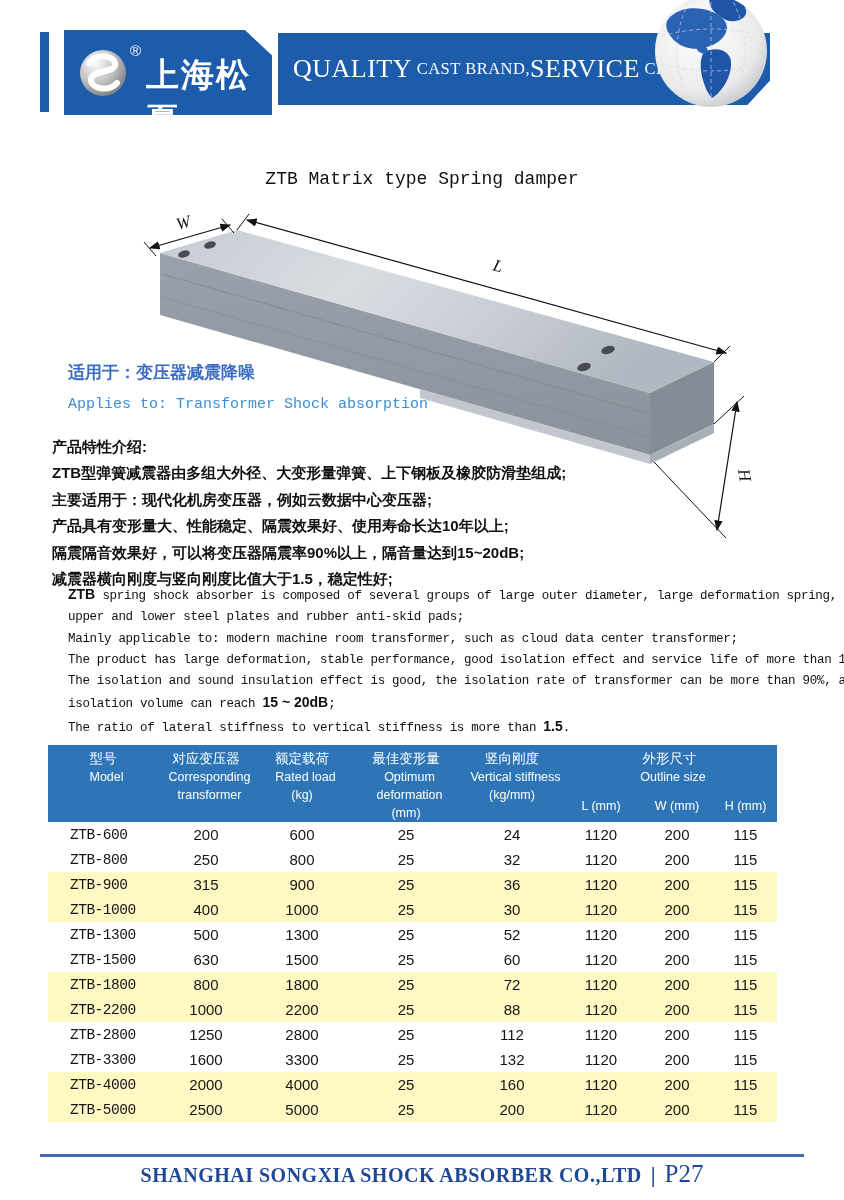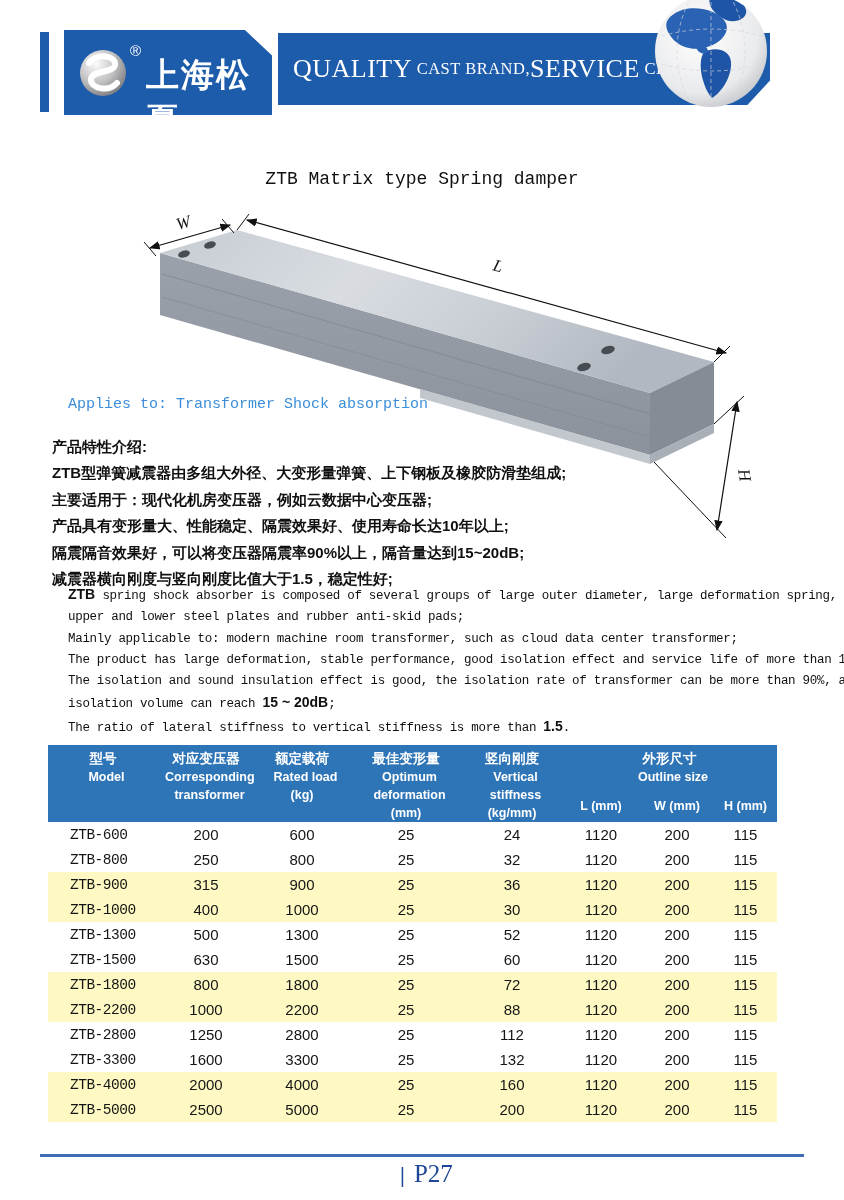--- a/index.html
+++ b/index.html
@@ -40,21 +40,21 @@
   .features-cn{position:absolute;left:52px;top:434px;font-size:15px;font-weight:bold;color:#101010;}
   .features-cn .cn-line{line-height:26.4px;white-space:nowrap;}
   .features-cn .cn-head{line-height:26.4px;}
   .features-en{position:absolute;left:68px;top:584px;font-size:12.5px;letter-spacing:-0.3px;color:#101010;}
   .features-en .en-line{line-height:21.3px;white-space:nowrap;}
   .features-en .b{font-family:"Liberation Sans","DejaVu Sans",sans-serif;font-weight:bold;font-size:14px;letter-spacing:0;}
 
   
   .spec-table{position:absolute;left:48px;top:745px;width:729px;border-collapse:collapse;table-layout:fixed;}
   .spec-table thead tr{background:#2e75b8;}
-  .spec-table th{color:#fff;font-weight:bold;padding:0;vertical-align:top;margin-left:48px;}
+  .spec-table th{color:#fff;font-weight:normal;padding:0;vertical-align:top;margin-left:48px;}
   .spec-table .h-cn{font-size:13.5px;line-height:19px;padding-top:4px;}
   .spec-table .h-en{font-size:12.5px;line-height:18px;padding-left:7px;}
   .spec-table .h-unit{font-size:12.5px;line-height:18px;}
   .spec-table tr.sub th{vertical-align:top;}
   .spec-table td{height:25px;text-align:center;font-size:15px;color:#151515;padding:0;}
   .spec-table td.model{text-align:left;padding-left:22px;
         font-family:"Liberation Mono","DejaVu Sans Mono",monospace;font-size:14.5px;letter-spacing:-0.5px;}
   .spec-table tr.shade{background:#fef9c3;}
 
   
@@ -160,20 +160,21 @@
     <line x1="594" y1="150" x2="610" y2="134" stroke="#111" stroke-width="1"></line>
     <line x1="127" y1="8" x2="606" y2="141" stroke="#111" stroke-width="1.2" marker-start="url(#arr)" marker-end="url(#arr)"></line>
     <text class="dim-label" x="372" y="58" transform="rotate(15.5 372 58)">L</text>
 
     <line x1="594" y1="212" x2="624" y2="184" stroke="#111" stroke-width="1"></line>
     <line x1="534" y1="250" x2="606" y2="326" stroke="#111" stroke-width="1"></line>
     <line x1="617" y1="190" x2="597" y2="318" stroke="#111" stroke-width="1.2" marker-start="url(#arr)" marker-end="url(#arr)"></line>
     <text class="dim-label" x="618" y="258" transform="rotate(80 618 258)">H</text>
   </svg>
 
+  <div class="applies-cn">适用于：变压器减震降噪</div>
   <div class="applies-en mono">Applies to: Transformer Shock absorption</div>
 
   <div class="features-cn">
     <div class="cn-head">产品特性介绍:</div>
     <div>
         <div class="cn-line">ZTB型弹簧减震器由多组大外径、大变形量弹簧、上下钢板及橡胶防滑垫组成;</div>
         <div class="cn-line">主要适用于：现代化机房变压器，例如云数据中心变压器;</div>
         <div class="cn-line">产品具有变形量大、性能稳定、隔震效果好、使用寿命长达10年以上;</div>
         <div class="cn-line">隔震隔音效果好，可以将变压器隔震率90%以上，隔音量达到15~20dB;</div>
         <div class="cn-line">减震器横向刚度与竖向刚度比值大于1.5，稳定性好;</div>
@@ -362,17 +363,18 @@
           <td>200</td>
           <td>1120</td>
           <td>200</td>
           <td>115</td>
         </tr>
       </tbody>
   </table>
 
   <div class="footer-line"></div>
   <div class="footer">
+    <span class="company">SHANGHAI SONGXIA SHOCK ABSORBER CO.,LTD</span>
     <span class="sep">|</span>
     <span class="pageno">P27</span>
   </div>
 
 </div>
 
 </body></html>

